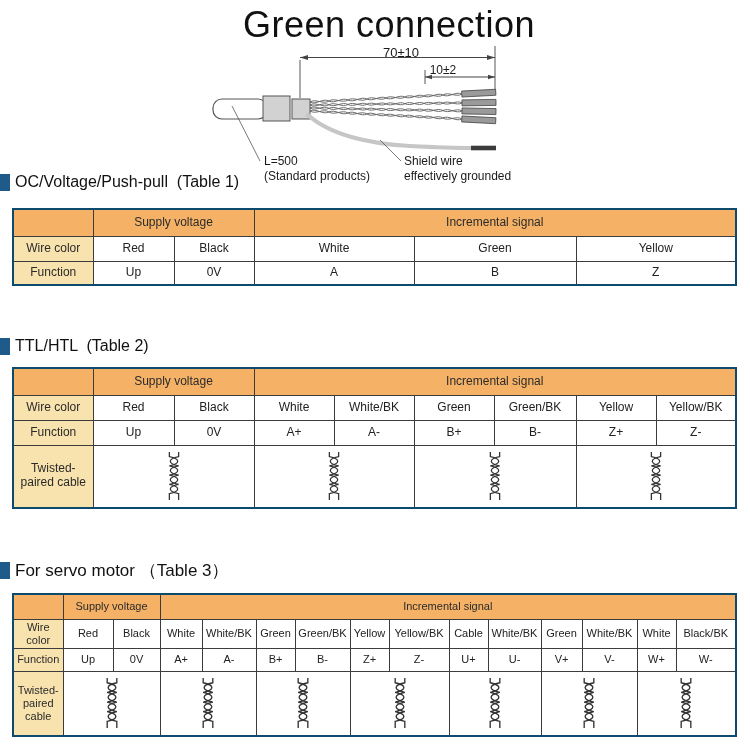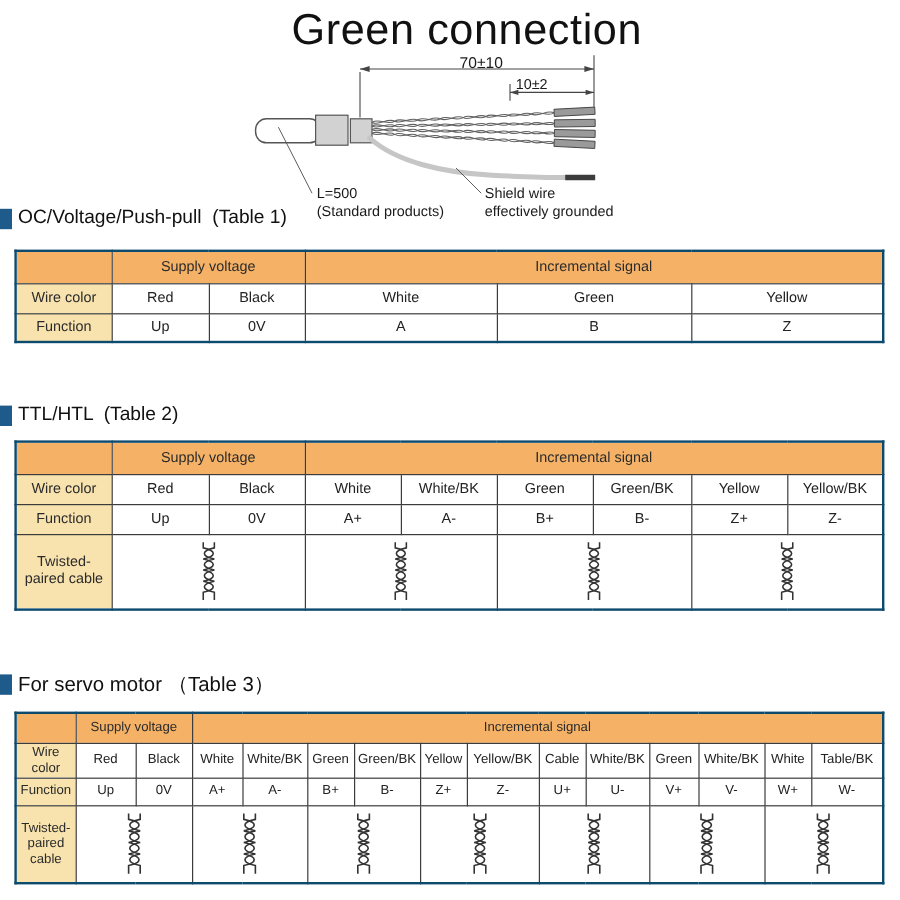--- a/index.html
+++ b/index.html
@@ -263,21 +263,21 @@
     <td>White/BK</td>
     <td>Green</td>
     <td>Green/BK</td>
     <td>Yellow</td>
     <td>Yellow/BK</td>
     <td>Cable</td>
     <td>White/BK</td>
     <td>Green</td>
     <td>White/BK</td>
     <td>White</td>
-    <td>Table/BK</td>
+    <td>Black/BK</td>
   </tr>
   <tr class="h23">
     <td class="lbl">Function</td>
     <td>Up</td>
     <td>0V</td>
     <td>A+</td>
     <td>A-</td>
     <td>B+</td>
     <td>B-</td>
     <td>Z+</td>

